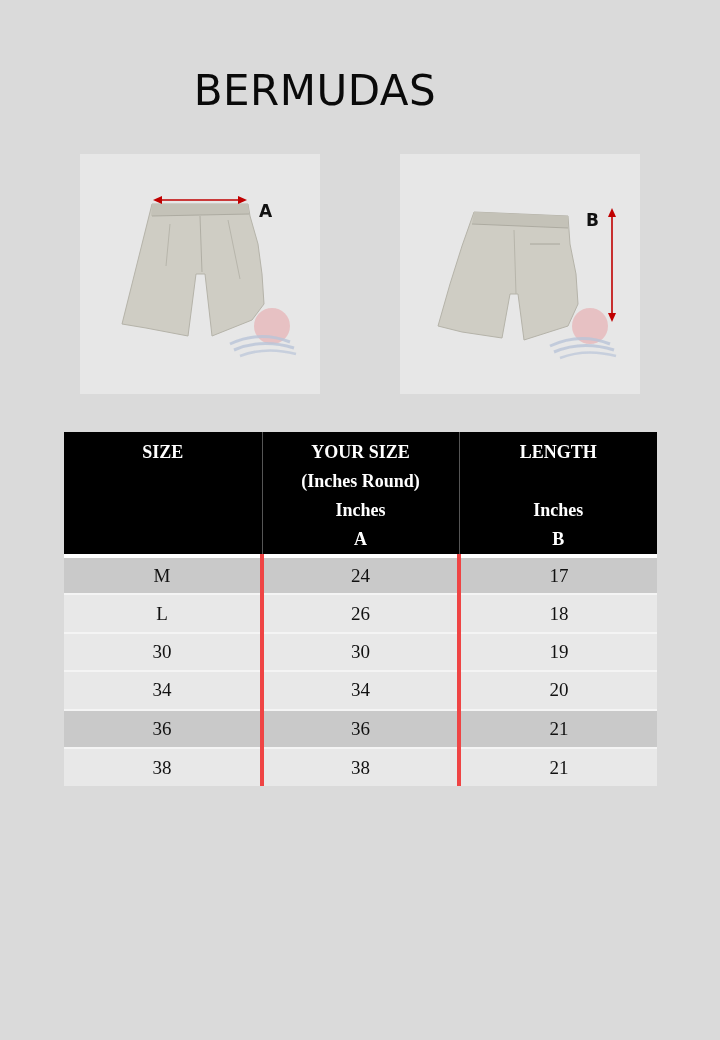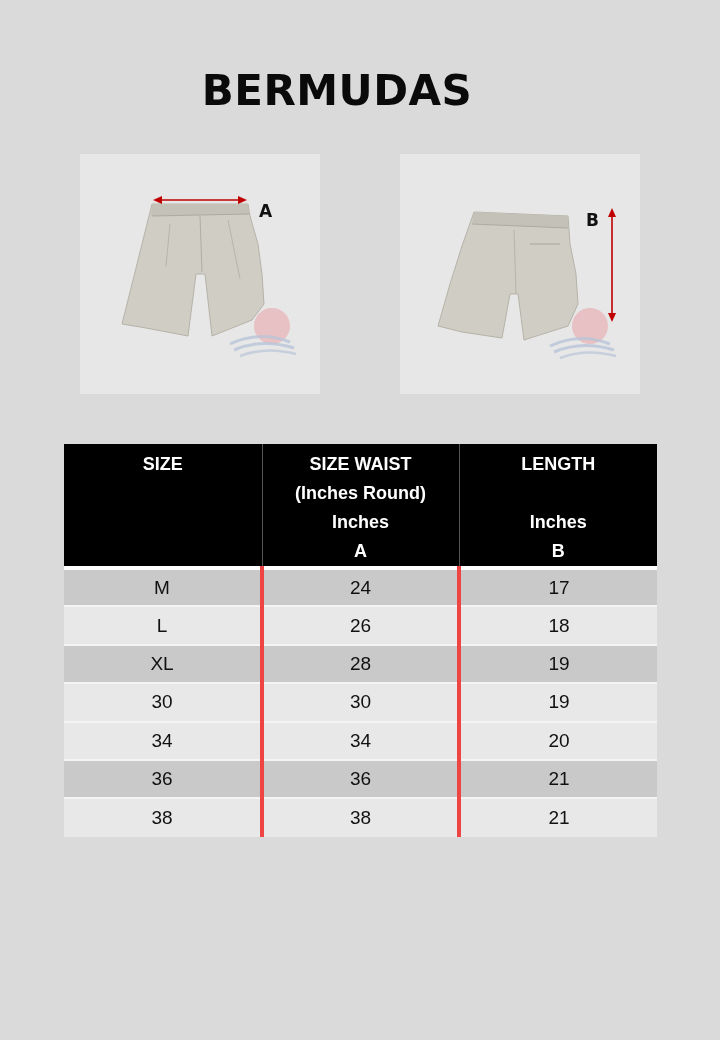--- a/index.html
+++ b/index.html
@@ -1,36 +1,35 @@
 <!DOCTYPE html>
 <html><head>
   <meta charset="utf-8">
   <style>
     * { box-sizing: border-box; margin: 0; padding: 0; }
     html, body { width: 720px; height: 1040px; background: #dadada; overflow: hidden; }
     body { position: relative; font-family: "Liberation Sans", "DejaVu Sans", sans-serif; color: #111; }
 
     .title {
       position: absolute; left: 0; top: 66px; width: 630px; text-align: center;
-      font-size: 42px; font-weight: bold; letter-spacing: 0.5px; color: #0a0a0a;
+      font-size: 42px; font-weight: normal; letter-spacing: 0.5px; color: #0a0a0a;
       font-family: "DejaVu Sans", "Liberation Sans", sans-serif;
-      margin-left: 22px;
     }
 
     .photo-panel {
       position: absolute; top: 154px; width: 240px; height: 240px; background: #e7e7e7;
     }
     .photo-front { left: 80px; }
     .photo-back { left: 400px; }
     .photo-panel svg { position: absolute; left: 0; top: 0; }
 
     .size-table {
-      position: absolute; left: 64px; top: 444px; width: 593px;
+      position: absolute; left: 64px; top: 432px; width: 593px;
       border-collapse: collapse; table-layout: fixed;
-      font-family: Liberation Sans, sans-serif;
+      font-family: Liberation Serif, serif;
     }
     .size-table col.c1 { width: 198px; }
     .size-table col.c2 { width: 197px; }
     .size-table col.c3 { width: 198px; }
 
     .size-table th {
       background: #000; color: #fff; font-weight: bold; font-size: 18px;
       vertical-align: top; text-align: center; line-height: 29px;
       padding-top: 6px; height: 124px;
       border-left: 1px solid #555;
@@ -106,21 +105,21 @@
       <col class="c1">
       <col class="c2">
       <col class="c3">
     </colgroup>
   <thead>
     <tr>
       <th>
         <span class="line">SIZE</span>
       </th>
       <th>
-        <span class="line">SIZE WAIST</span>
+        <span class="line">YOUR SIZE</span>
         <span class="line">(Inches Round)</span>
         <span class="line">Inches</span>
         <span class="line">A</span>
       </th>
       <th>
         <span class="line">LENGTH</span>
         <span class="spacer"></span>
         <span class="line">Inches</span>
         <span class="line">B</span>
       </th>
@@ -129,25 +128,20 @@
   <tbody>
     <tr class="odd">
       <td>M</td>
       <td>24</td>
       <td>17</td>
     </tr>
     <tr class="even">
       <td>L</td>
       <td>26</td>
       <td>18</td>
-    </tr>
-    <tr class="odd">
-      <td>XL</td>
-      <td>28</td>
-      <td>19</td>
     </tr>
     <tr class="even">
       <td>30</td>
       <td>30</td>
       <td>19</td>
     </tr>
     <tr class="even">
       <td>34</td>
       <td>34</td>
       <td>20</td>

